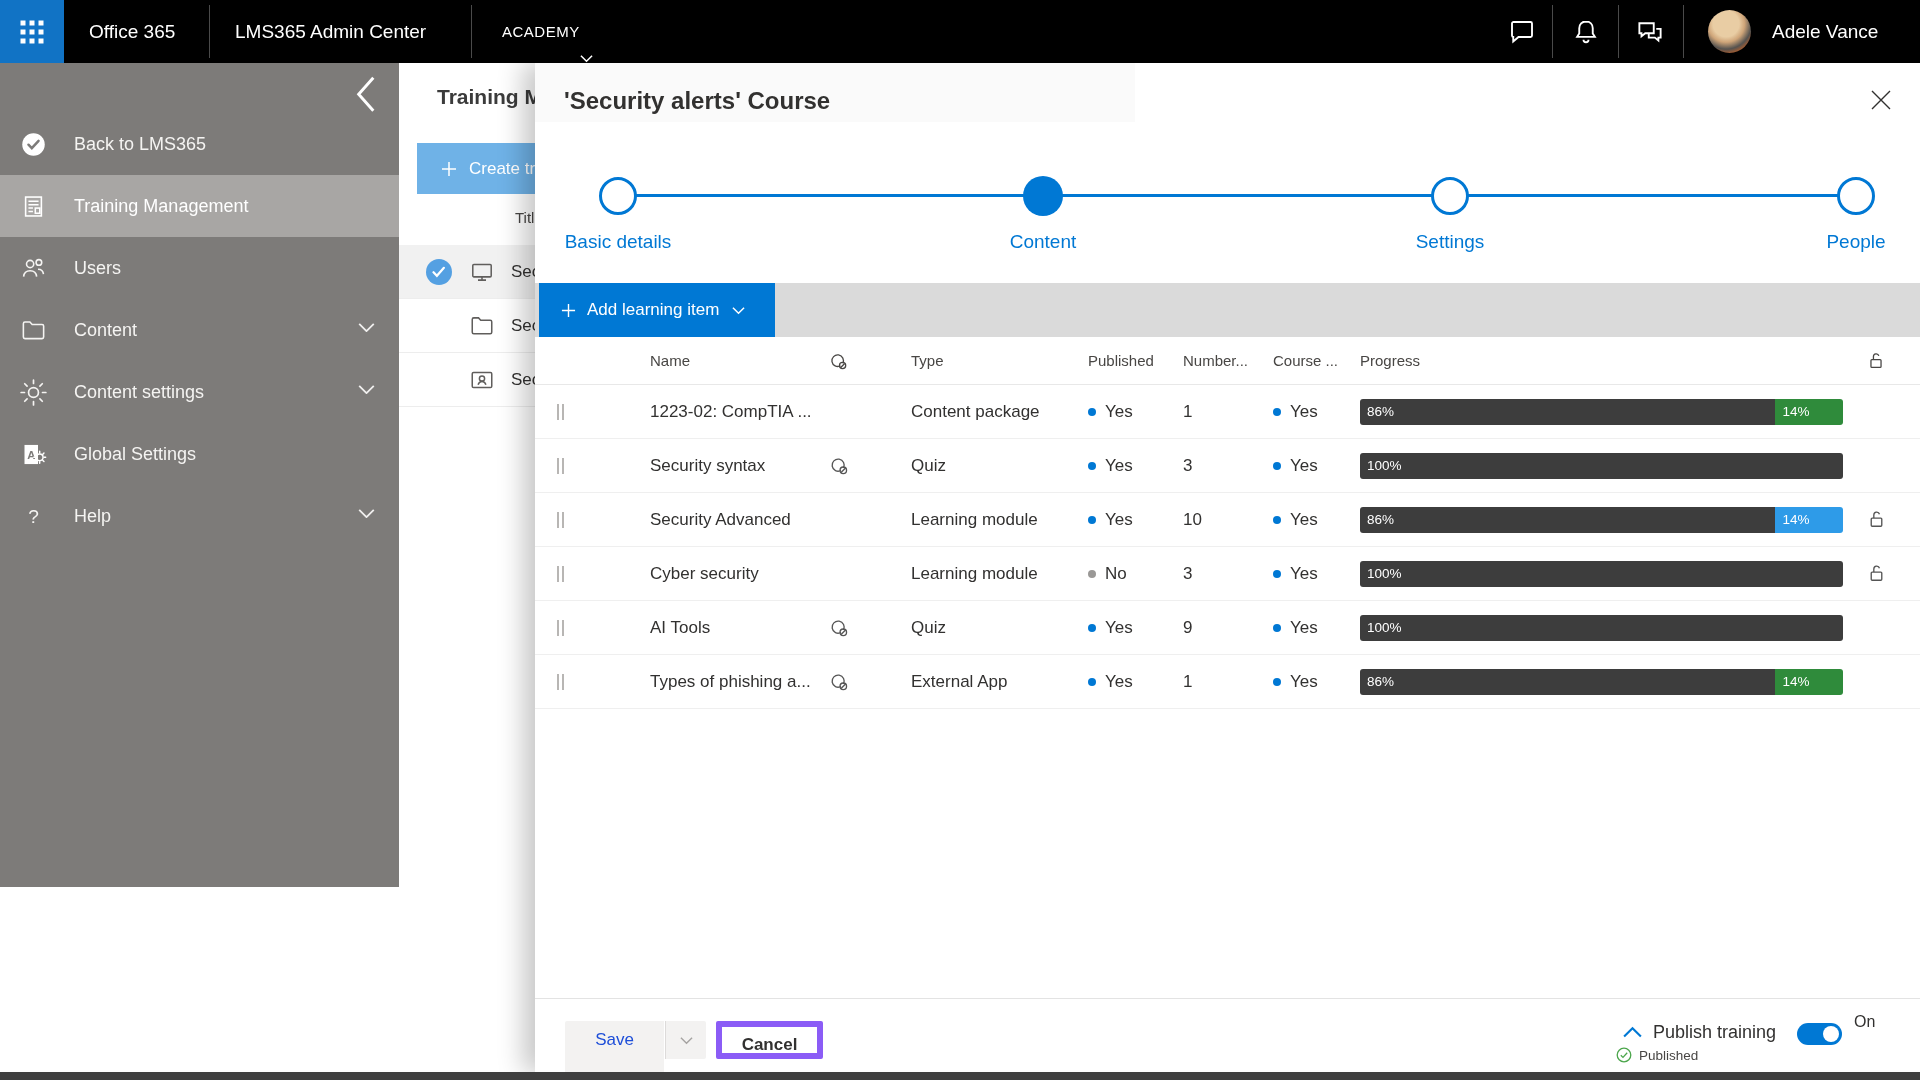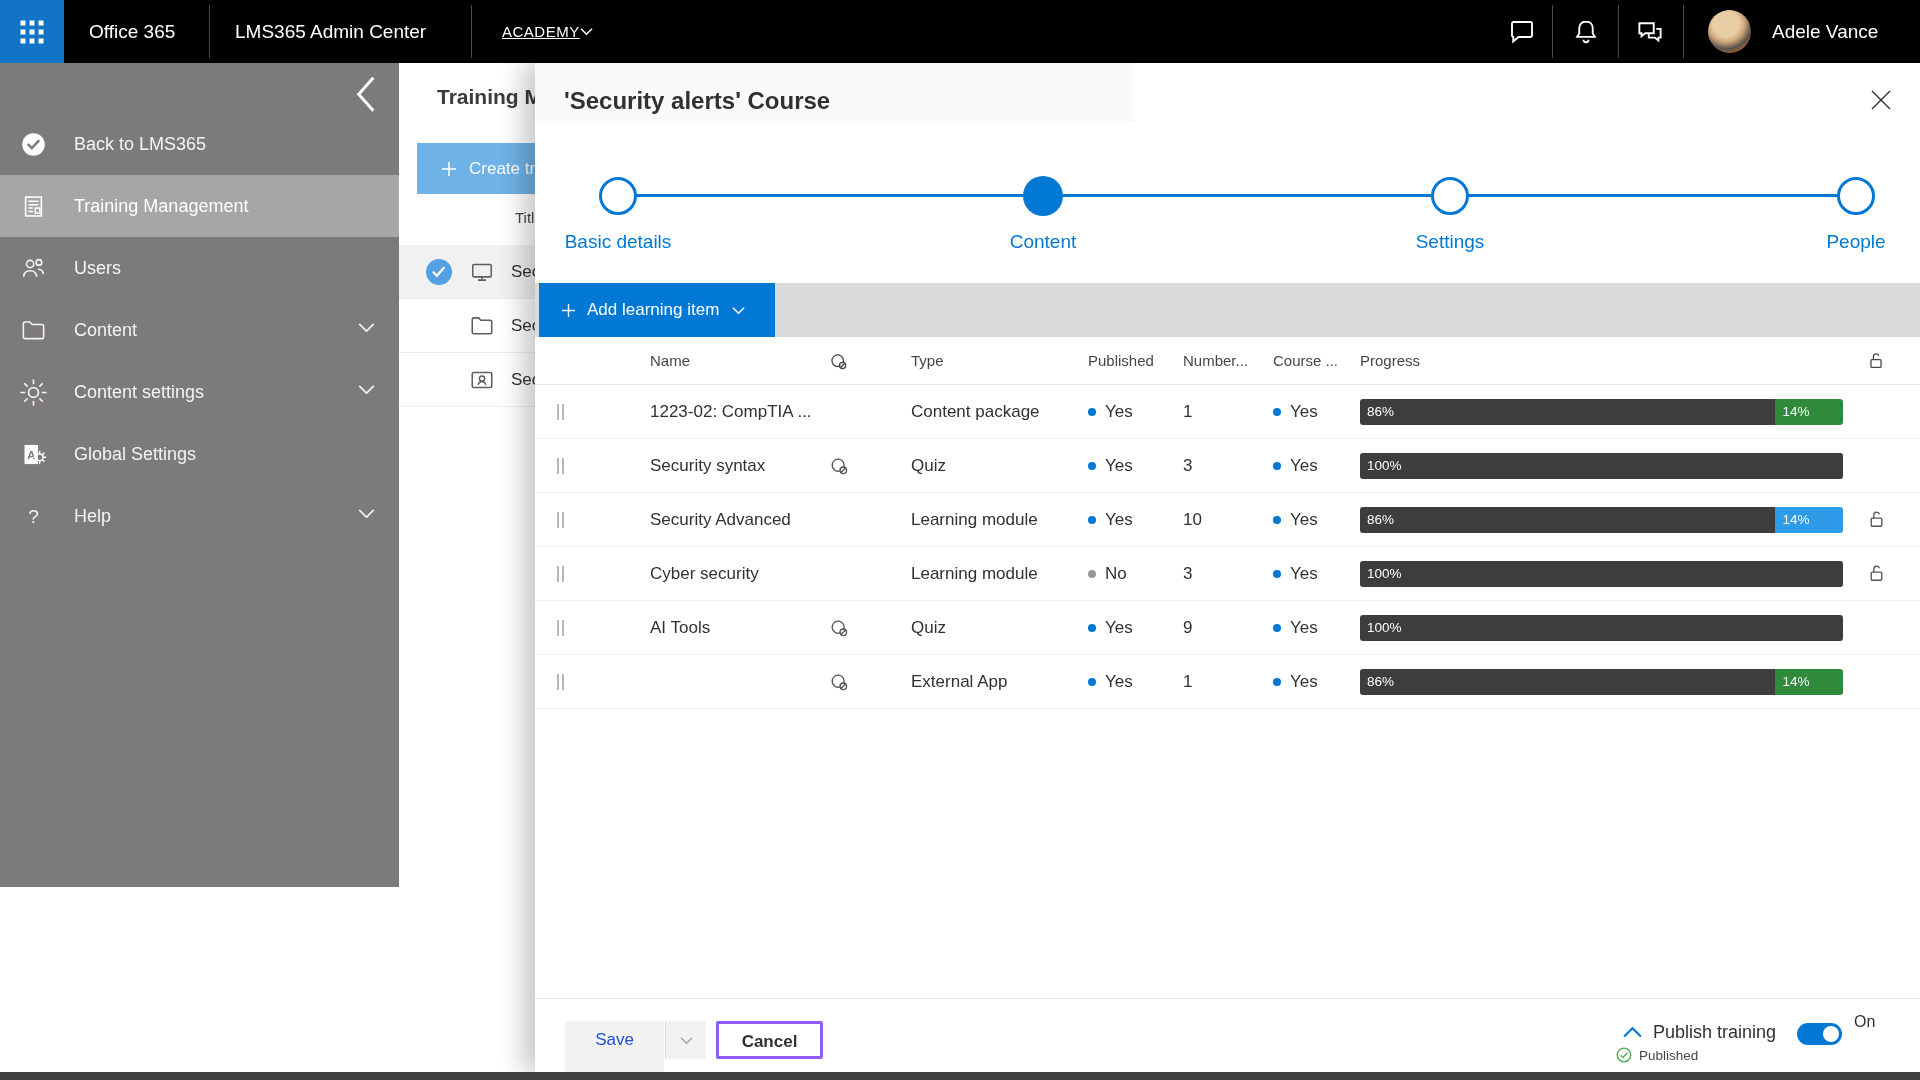--- a/index.html
+++ b/index.html
@@ -9,21 +9,21 @@
 
   
   #topbar { position:absolute; left:0; top:0; width:1920px; height:63px; background:#000; z-index:20; }
   #waffle { position:absolute; left:0; top:0; width:64px; height:63px; background:#1173c5; cursor:pointer; }
   #waffle .grid { position:absolute; left:50%; top:50%; transform:translate(-50%,-50%);
                   display:grid; grid-template-columns:repeat(3,5px); grid-template-rows:repeat(3,5px); gap:4px; }
   #waffle .grid i { background:#fff; display:block; }
   .tb-text { position:absolute; top:0; height:63px; line-height:63px; color:#fff; white-space:nowrap; }
   #tb-brand { left:89px; font-size:19px; }
   #tb-admin { left:235px; font-size:19px; }
-  #tb-tenant { left:502px; font-size:15px; letter-spacing:.5px; display:flex; align-items:center; cursor:pointer;text-decoration:underline; }
+  #tb-tenant { left:502px; font-size:15px; letter-spacing:.5px; display:flex; align-items:flex-end; cursor:pointer; }
   .tb-div { position:absolute; top:5px; height:53px; width:1px; background:#4a4a4a; }
   .tb-icon { position:absolute; top:17px; width:30px; height:30px; color:#fff; cursor:pointer; }
   .tb-icon svg { width:100%; height:100%; }
   #avatar { position:absolute; left:1708px; top:10px; width:43px; height:43px; border-radius:50%;
             background:radial-gradient(circle at 42% 32%, #e9cda4 0 34%, #cfa579 48%, #55524f 66%, #d8641f 86%, #2e3138 100%); cursor:pointer; }
   #tb-user { left:1772px; font-size:19px; cursor:pointer; }
 
   
   #sidebar { position:absolute; left:0; top:63px; width:399px; height:824px; background:#7d7b79; z-index:2; }
   #sb-collapse { position:absolute; right:22px; top:13px; width:22px; height:22px; color:#fff; cursor:pointer; }
@@ -95,21 +95,21 @@
   .prog-bar { position:absolute; left:825px; top:14px; width:483px; height:26px; display:flex; border-radius:3px; overflow:hidden; }
   .seg { height:26px; line-height:26px; color:#fff; font-size:13.5px; padding-left:7px; overflow:hidden; white-space:nowrap; }
 
   
   #panel-footer { position:absolute; left:0; top:935px; width:1385px; height:74px; border-top:1px solid #e3e3e3; background:#fff; }
   #save-btn { position:absolute; left:30px; top:22px; width:99px; height:54px; background:#f3f2f1; color:#1d4ed8;
               font-size:17px; text-align:center; line-height:38px; border-radius:2px 0 0 2px; cursor:default; }
   #save-split { position:absolute; left:130px; top:22px; width:41px; height:38px; background:#f3f2f1; border-left:1px solid #dddbda;
                 border-radius:0 2px 2px 0; color:#a6a4a2; display:flex; align-items:center; justify-content:center; cursor:default; }
   #save-split svg { width:13px; height:13px; }
-  #cancel-btn { position:absolute; left:181px; top:22px; width:107px; height:38px; background:#fff; border:3px solid #8b5cf6;
+  #cancel-btn { position:absolute; left:181px; top:22px; width:107px; height:38px; background:#fff; border:6px solid #8b5cf6;
                 border-radius:2px; font-size:17px; font-weight:600; color:#323130; text-align:center; line-height:36px; cursor:pointer; }
   #pub-chev { position:absolute; left:1087px; top:26px; width:21px; height:15px; color:#0078d4; cursor:pointer; }
   #pub-label { position:absolute; left:1118px; top:0; line-height:66px; height:66px; font-size:18px; color:#323130; }
   #pub-toggle { position:absolute; left:1262px; top:24px; width:45px; height:22px; border-radius:11px; background:#0078d4; cursor:pointer; }
   #pub-toggle i { position:absolute; right:3px; top:3px; width:16px; height:16px; border-radius:50%; background:#fff; }
   #pub-state { position:absolute; left:1319px; top:14px; font-size:16px; color:#323130; }
   #pub-status { position:absolute; left:1081px; top:48px; display:flex; align-items:center; gap:7px; }
   #pub-status .st-icon { width:16px; height:16px; color:#4ca64c; }
   #pub-status .st-icon svg { width:16px; height:16px; }
   #pub-status .st-text { font-size:13.5px; color:#484644; }
@@ -463,20 +463,21 @@
     <span class="cell col-pub"><i class="dot on"></i><span>Yes</span></span>
     <span class="cell col-num">9</span>
     <span class="cell col-course"><i class="dot on"></i><span>Yes</span></span>
     <span class="prog-bar">
     <span class="seg" style="width:100%;background:#3d3d3d"><span>100%</span></span>
           </span>
 
   </div>
   <div class="lt-row">
     <span class="drag"><i></i><i></i></span>
+    <span class="cell col-name">Types of phishing a...</span>
     <span class="cellicon col-globe">
             <svg viewBox="0 0 24 24" fill="none" stroke="currentColor" stroke-width="1.4">
               <path d="M14.6 17.2A6.3 6.3 0 1 1 17.2 14.6"></path>
               <circle cx="17" cy="17" r="3.4"></circle>
               <path d="M14.7 19.3l4.6-4.6"></path>
             </svg>
           </span>
     <span class="cell col-type">External App</span>
     <span class="cell col-pub"><i class="dot on"></i><span>Yes</span></span>
     <span class="cell col-num">1</span>

